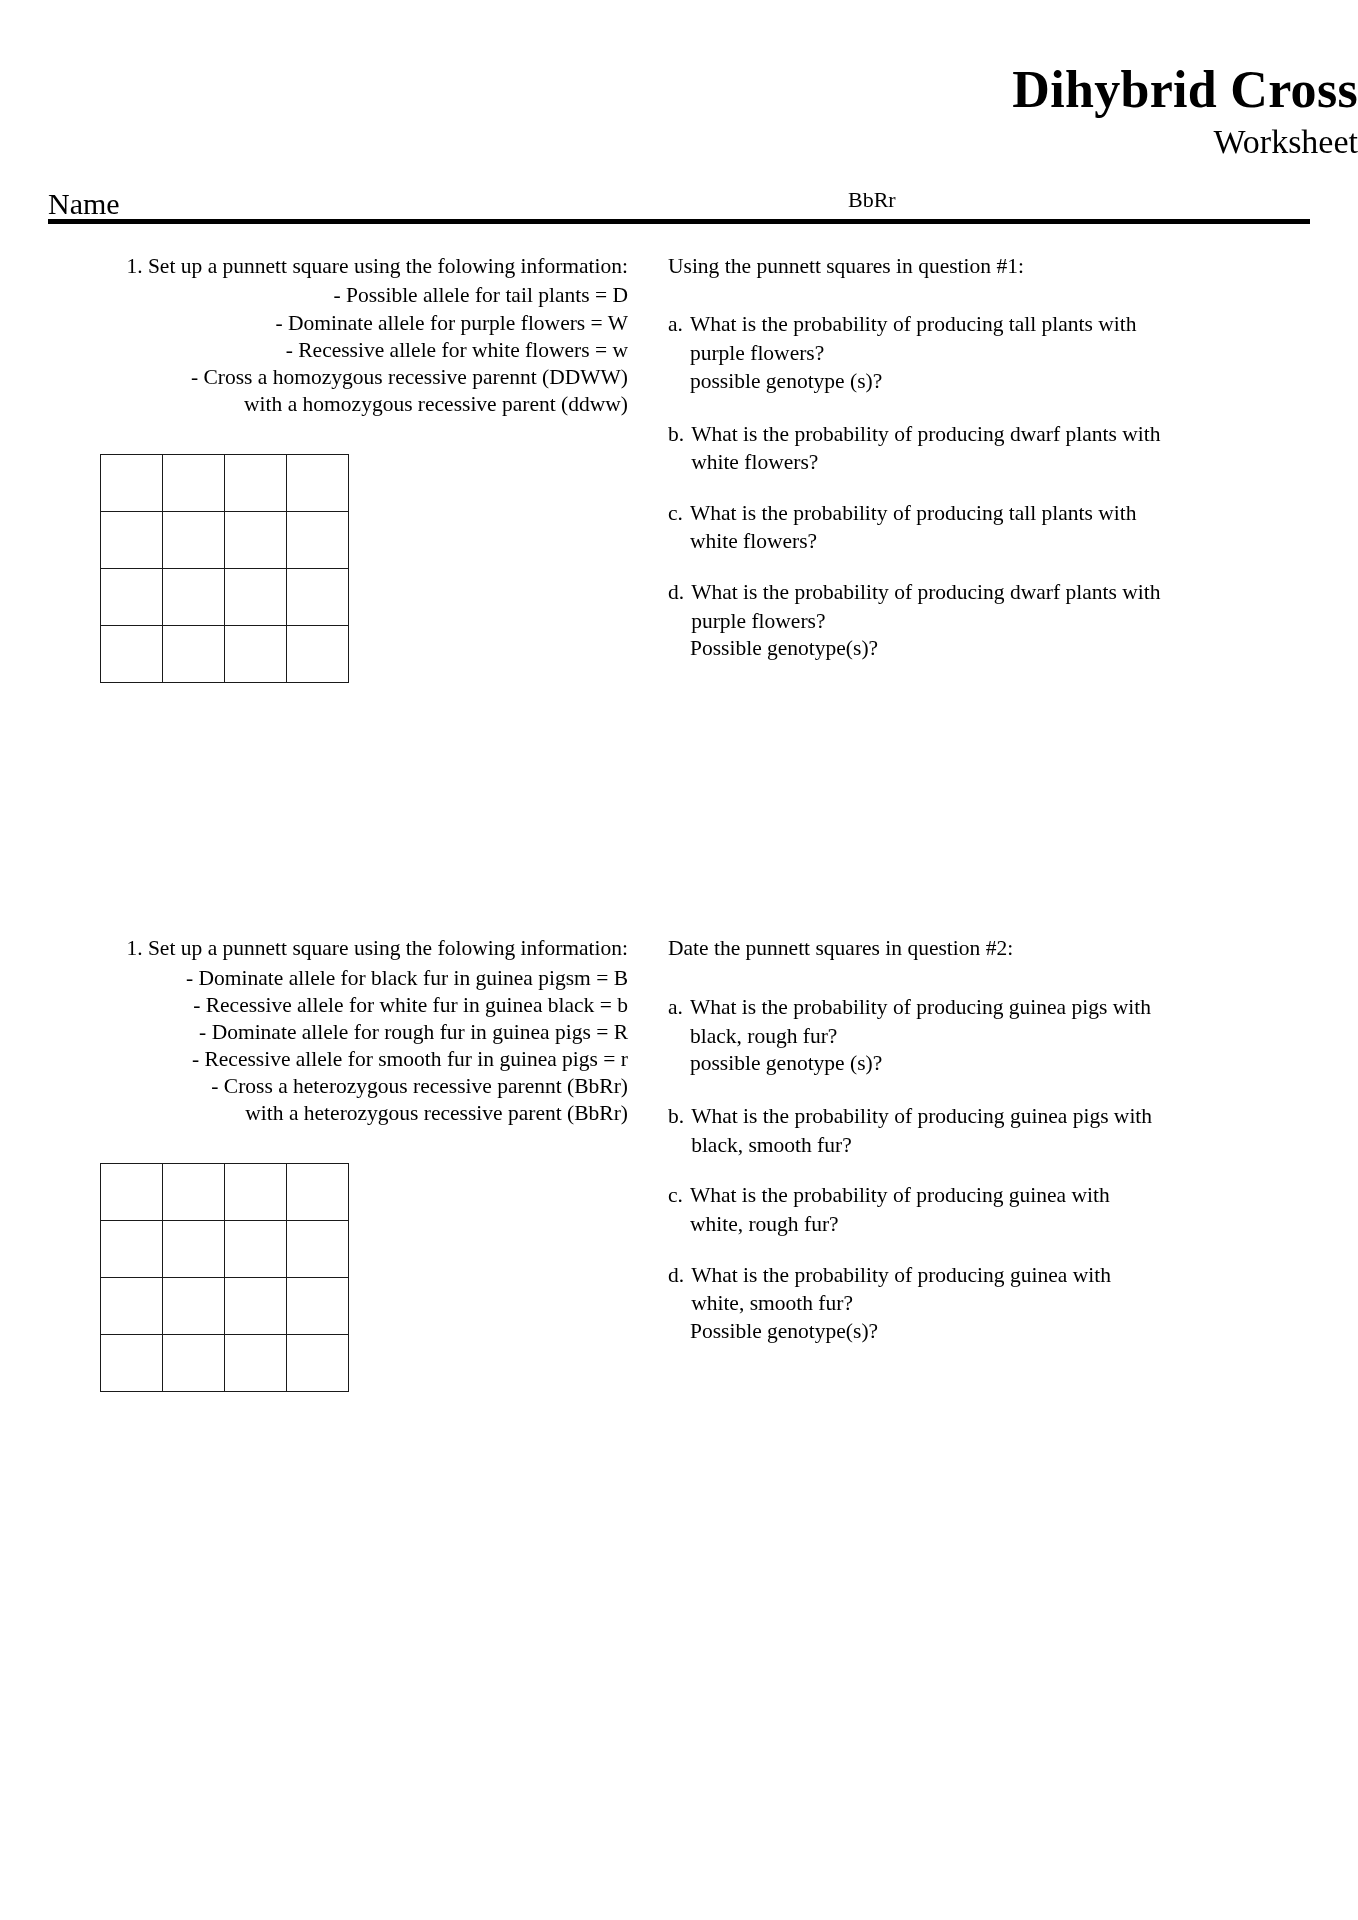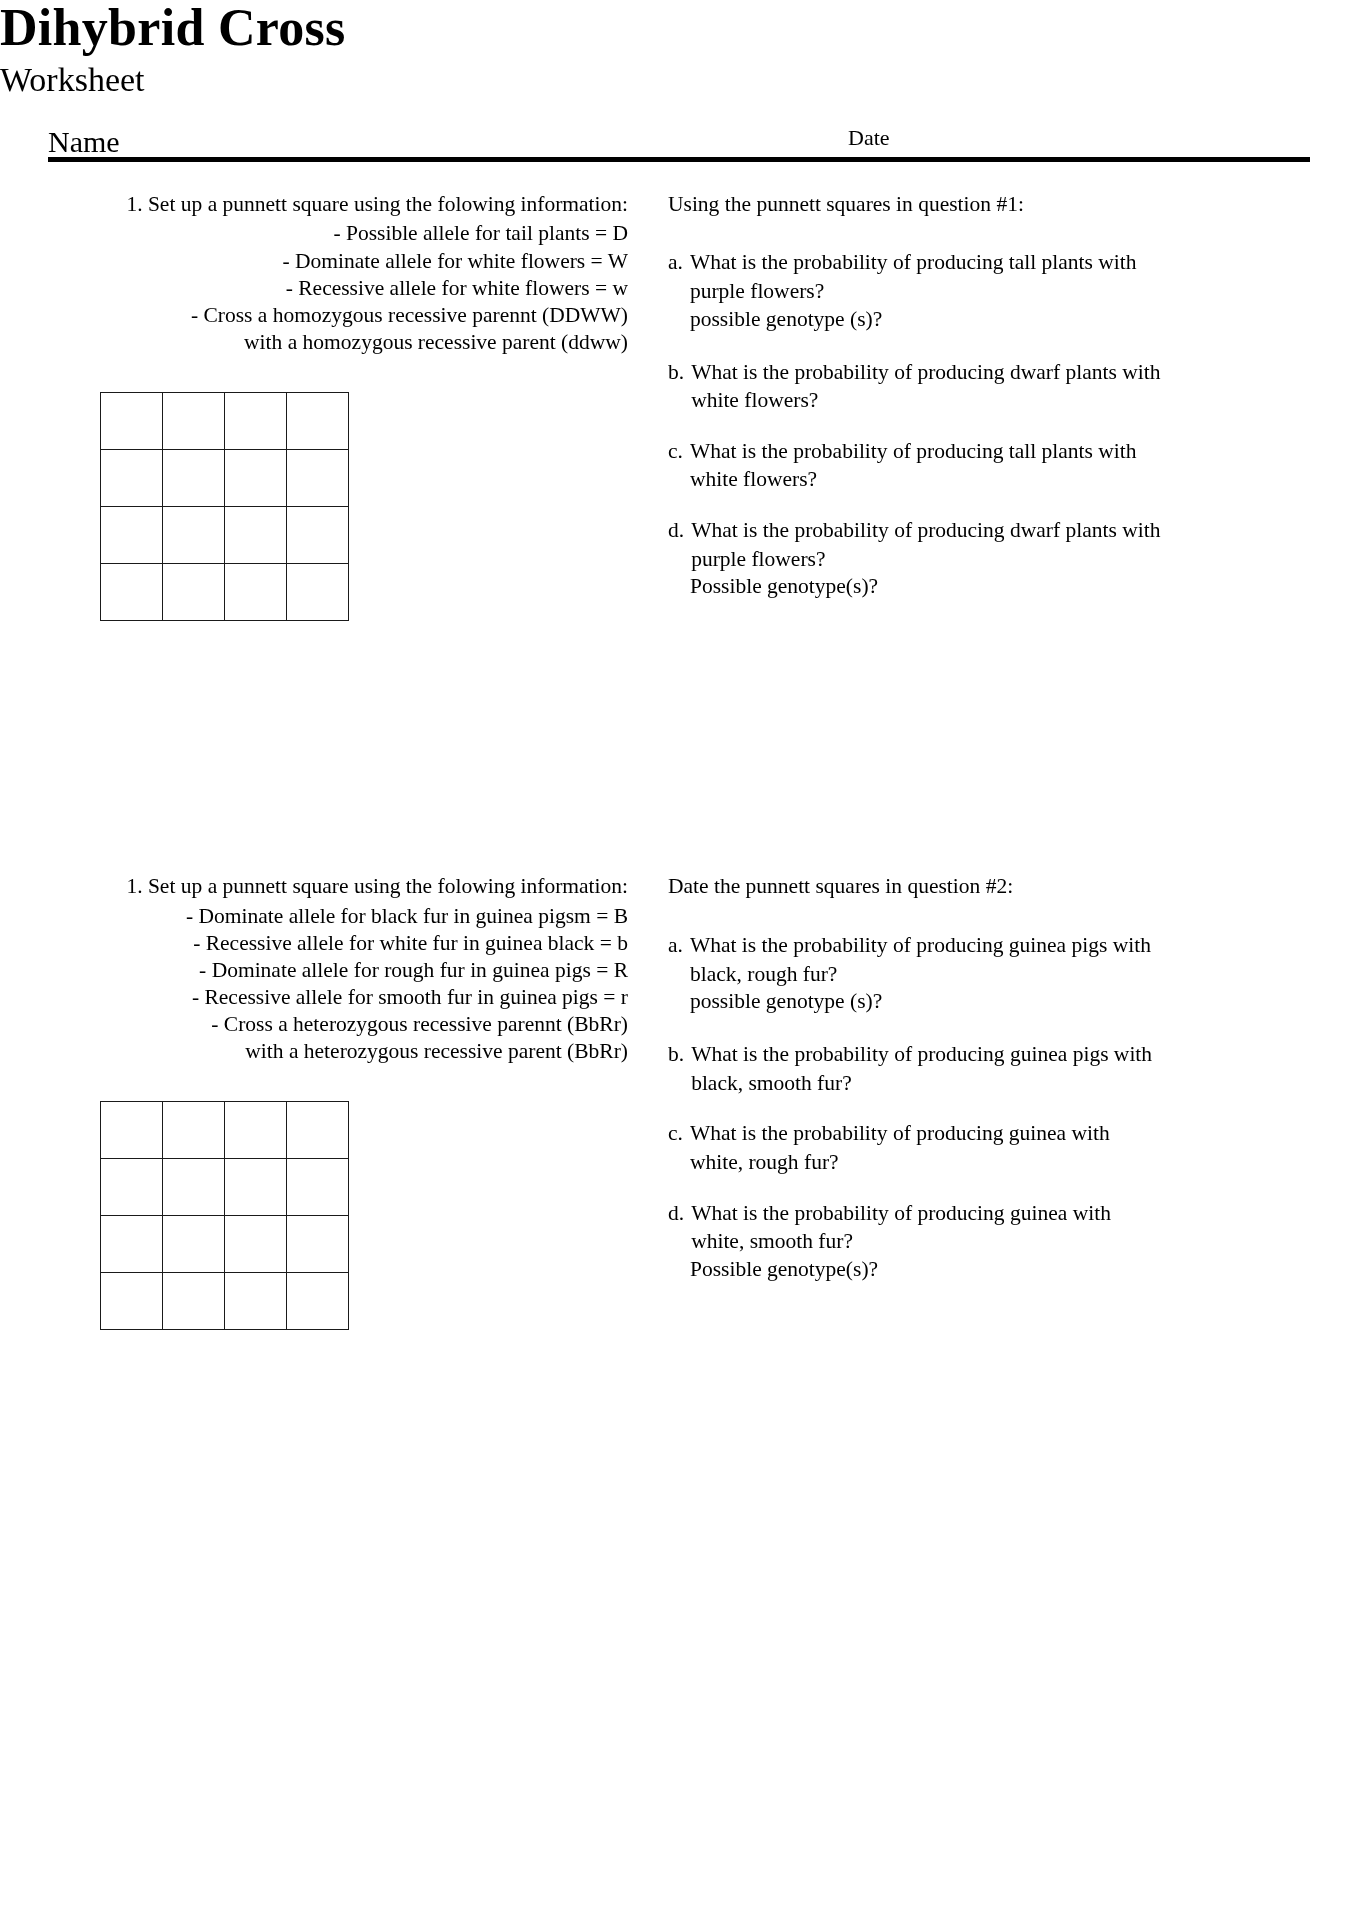--- a/index.html
+++ b/index.html
@@ -17,21 +17,22 @@
   }
   .page {
     position: relative;
     width: 1358px;
     height: 1920px;
     box-sizing: border-box;
   }
 
   
   .title-block {
-    text-align: left;
+    text-align: right;
+    padding-top: 62px;
   }
   .main-title {
     font-size: 52px;
     font-weight: bold;
     line-height: 1.06;
     letter-spacing: 0.3px;
   }
   .sub-title {
     font-size: 34px;
     font-weight: normal;
@@ -162,32 +163,32 @@
 
 <div class="page">
 
   <div class="title-block">
     <div class="main-title">Dihybrid Cross</div>
     <div class="sub-title">Worksheet</div>
   </div>
 
   <div class="name-date-row">
     <div class="name-label">Name</div>
-    <div class="date-label">Date</div>
+    <div class="date-label">BbRr</div>
     <div class="header-rule"></div>
   </div>
 
   <div class="section section-1">
     <div class="cols">
 
       <div class="col-left">
         <div class="q-head">1. Set up a punnett square using the folowing information:</div>
         <ul class="bullet-list">
           <li>- Possible allele for tail plants = D</li>
-          <li>- Dominate allele for white flowers = W</li>
+          <li>- Dominate allele for purple flowers = W</li>
           <li>- Recessive allele for white flowers = w</li>
           <li>- Cross a homozygous recessive parennt (DDWW)</li>
         </ul>
         <div class="bullet-cont">with a homozygous recessive parent (ddww)</div>
 
         <div class="grid-wrap">
           <table class="punnett">
             <tbody>
               <tr>
                 <td></td>

